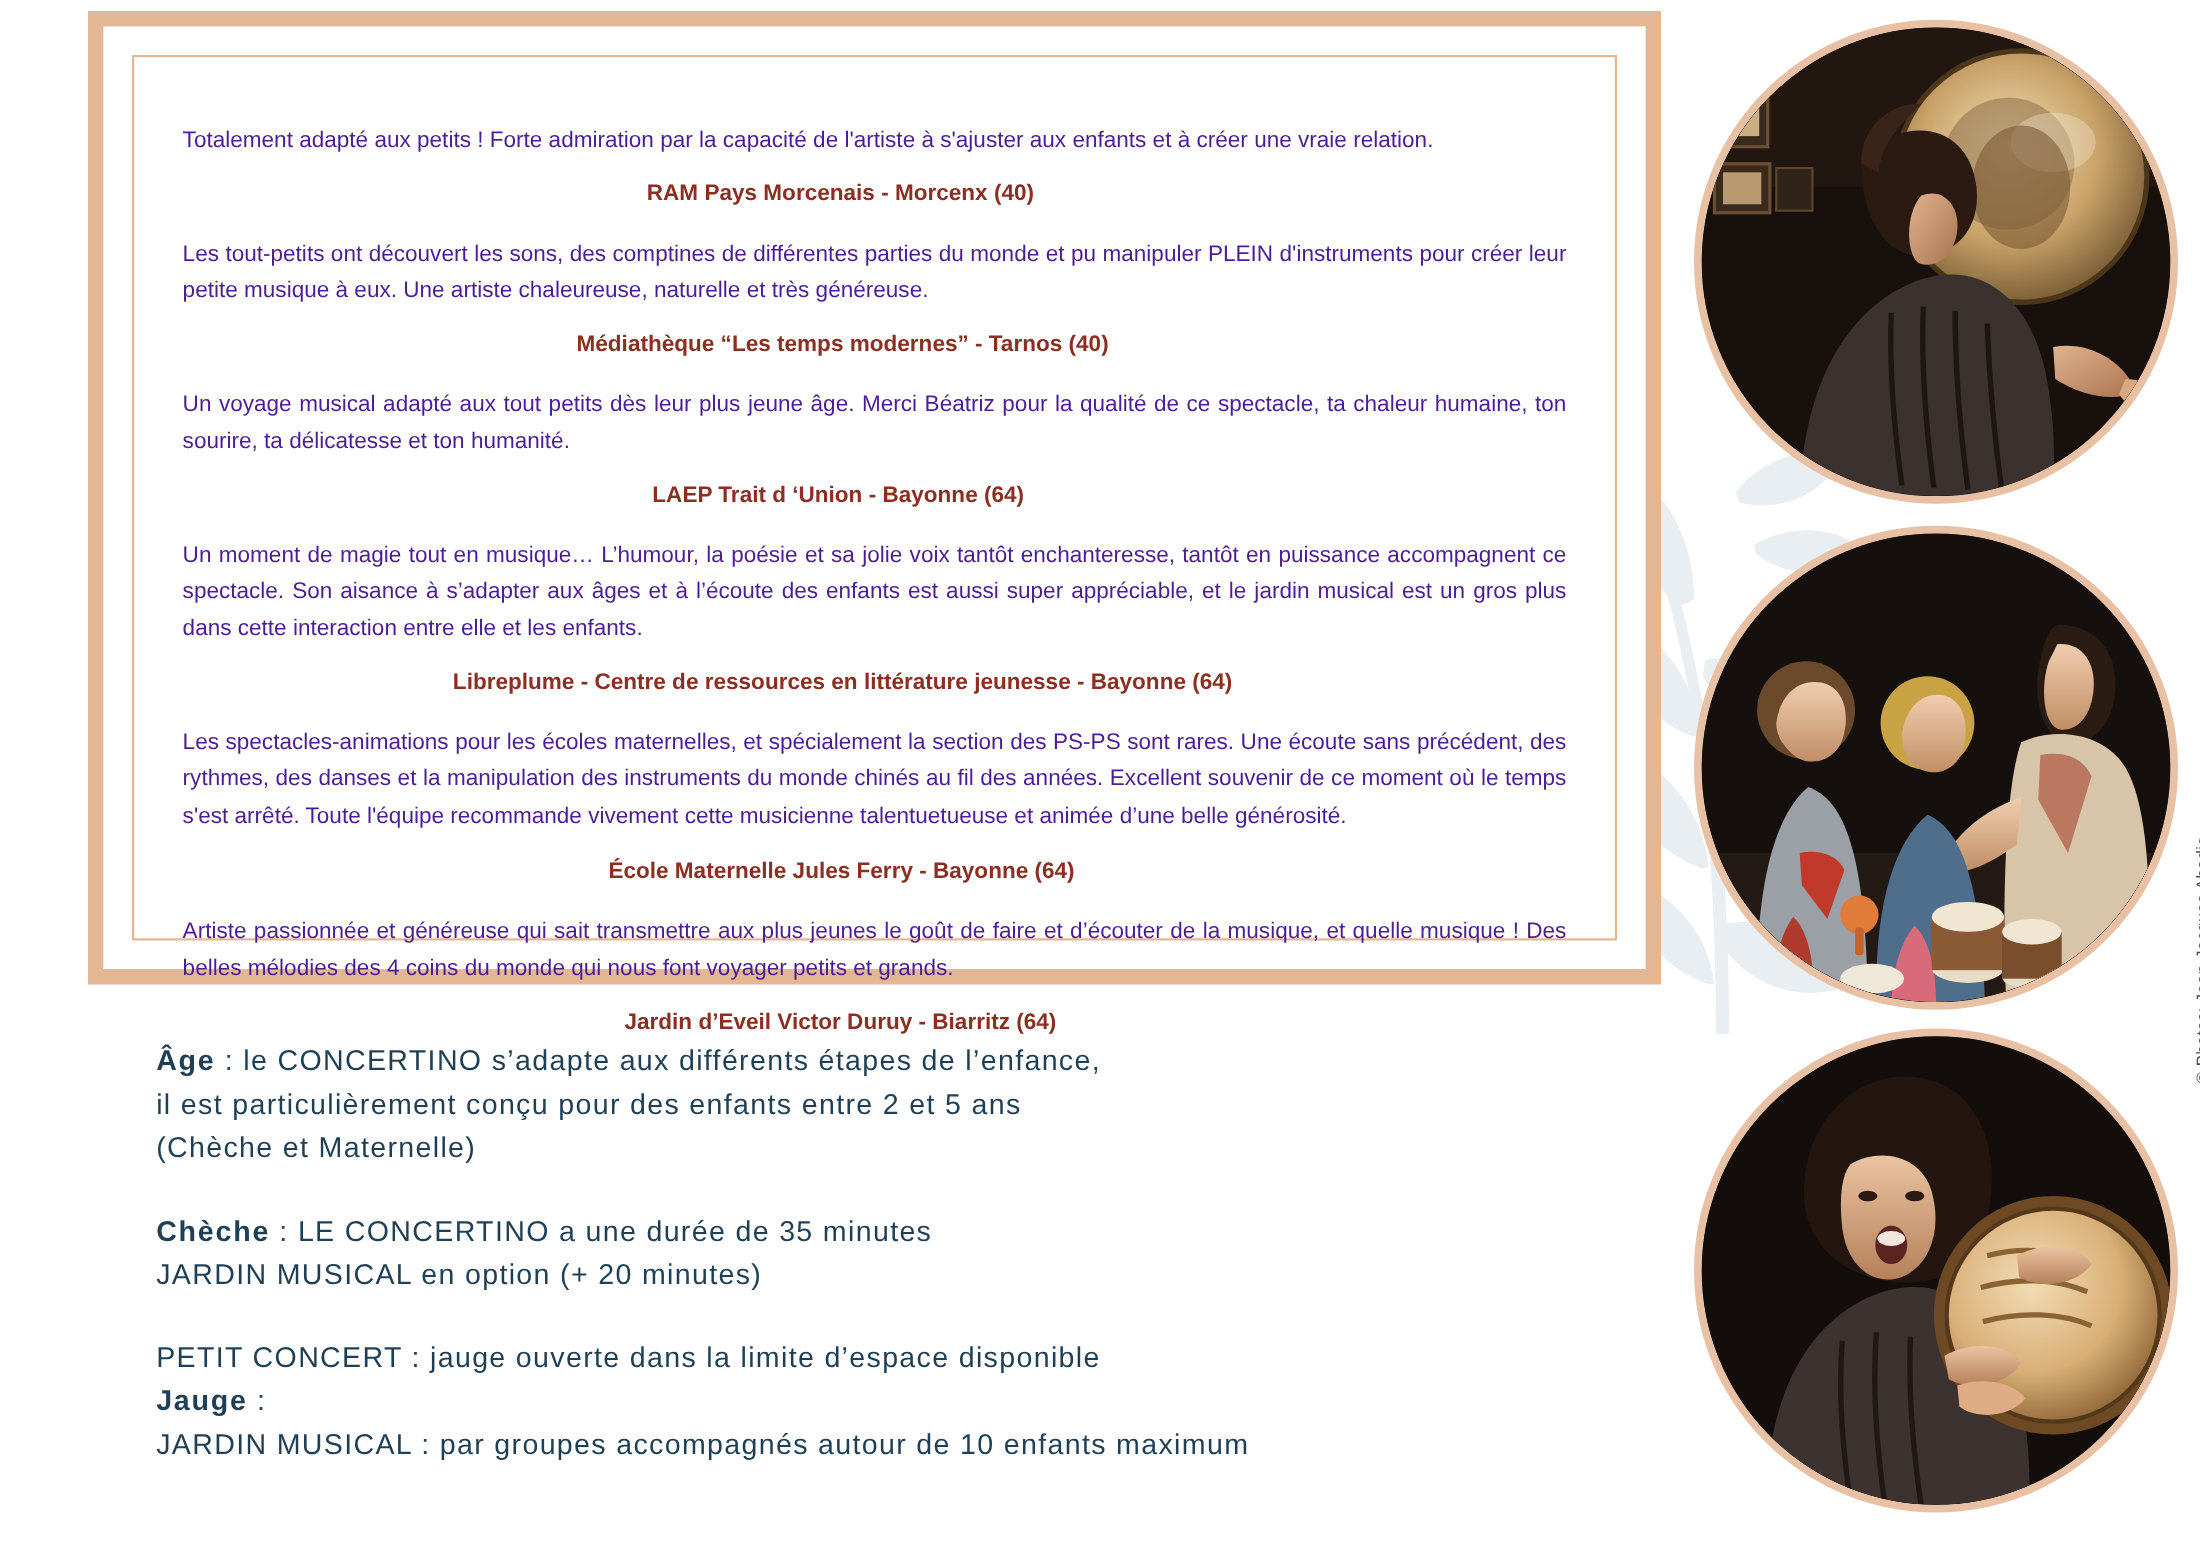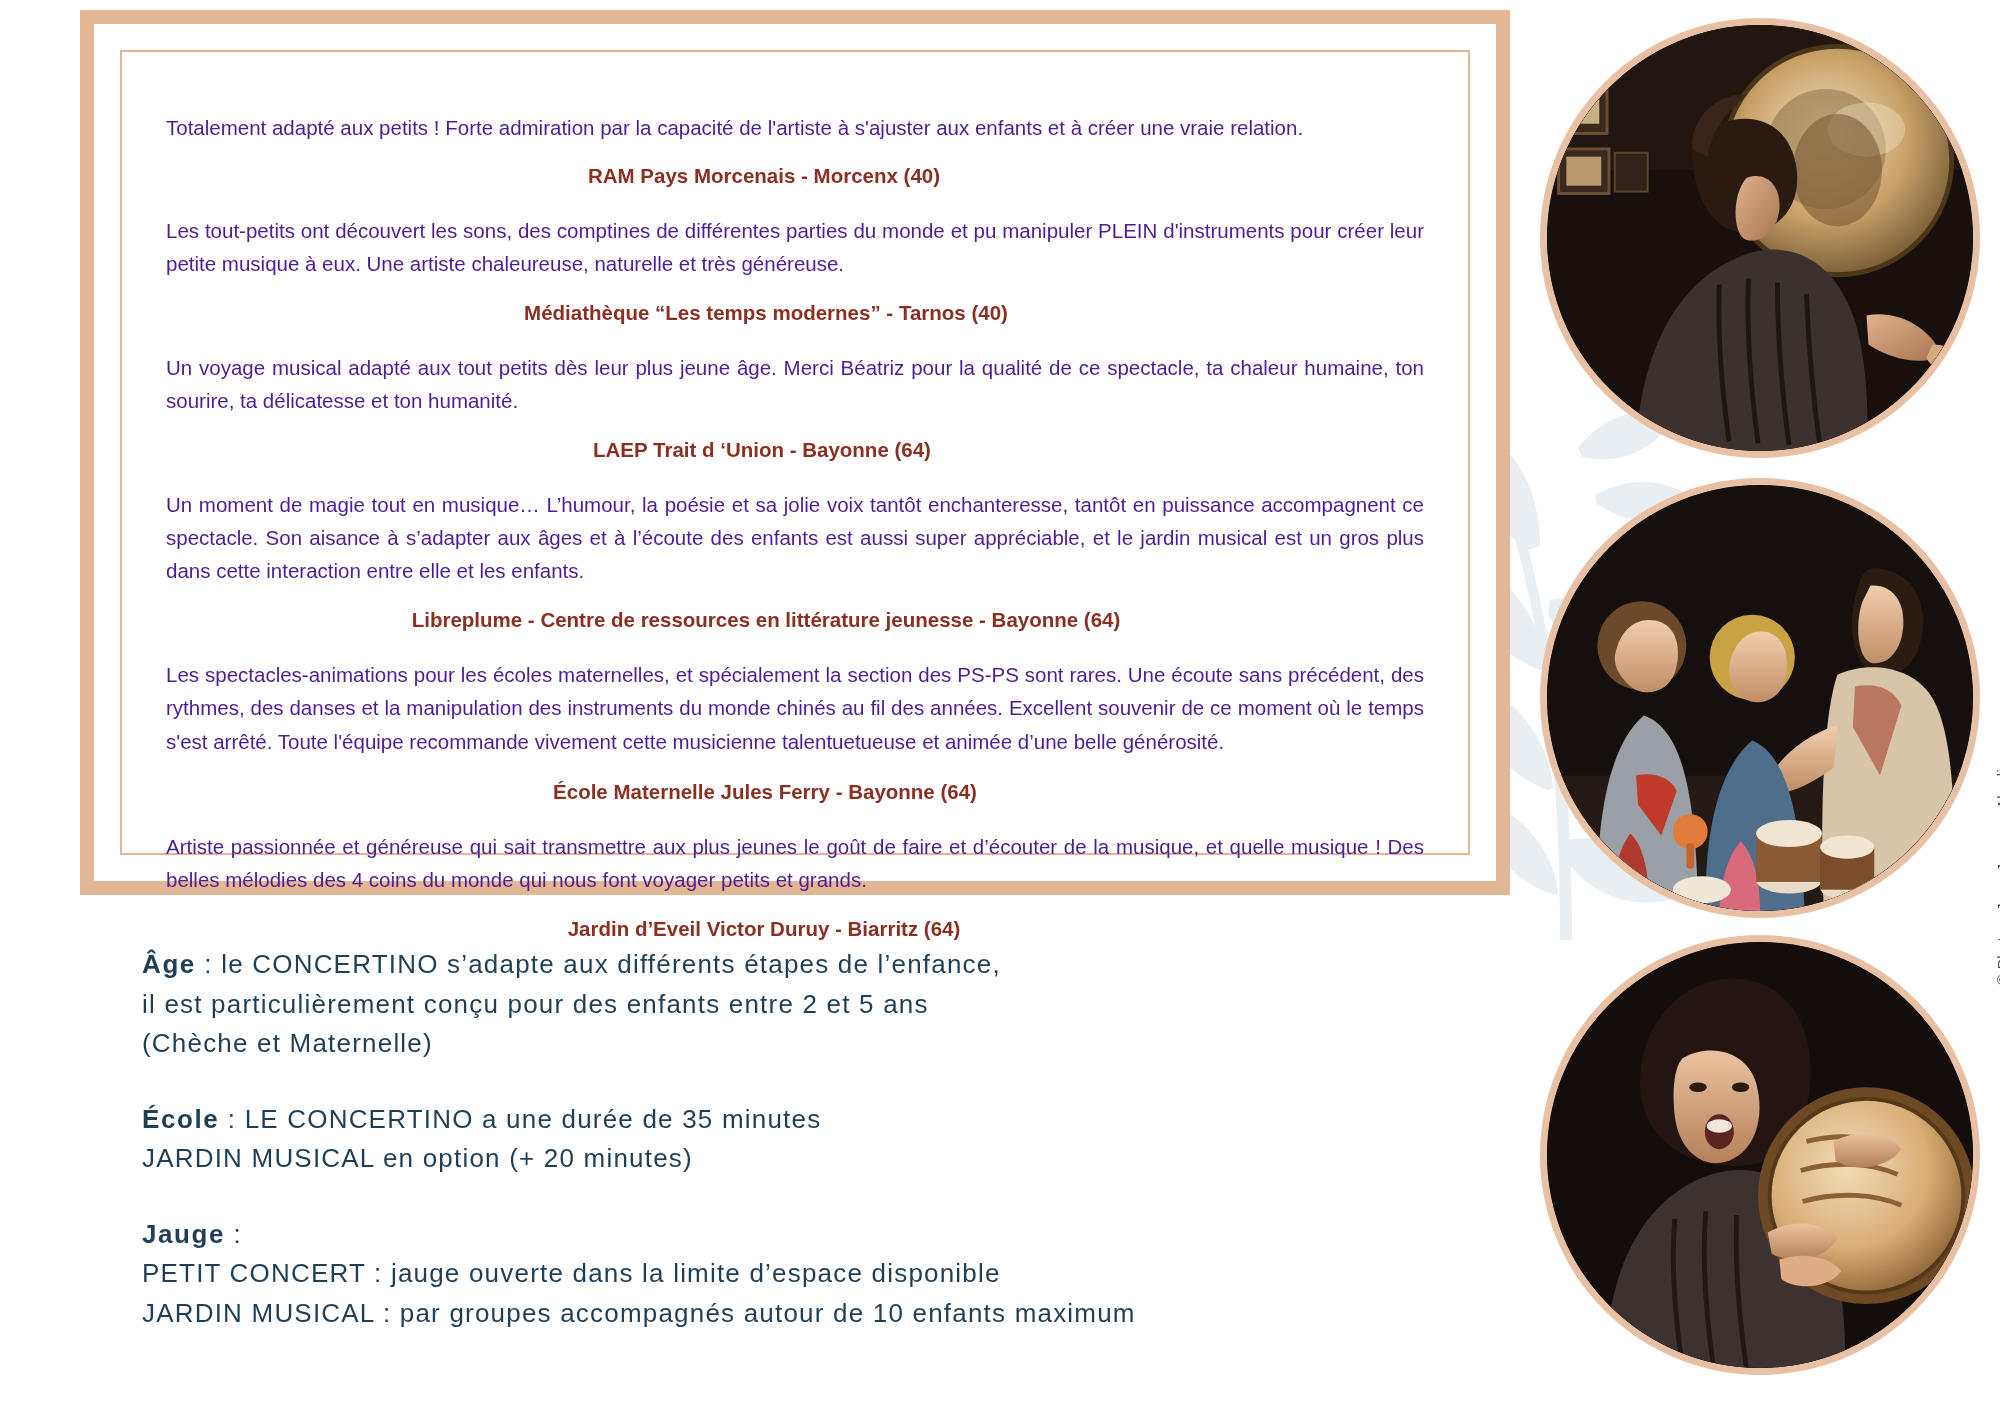--- a/index.html
+++ b/index.html
@@ -179,27 +179,27 @@
 
 <section class="details">
 
   <div class="detail-group">
     <div class="detail-line"><span class="lead">Âge</span><span> : le CONCERTINO s’adapte aux différents étapes de l’enfance,</span></div>
     <div class="detail-line">il est particulièrement conçu pour des enfants entre 2 et 5 ans</div>
     <div class="detail-line">(Chèche et Maternelle)</div>
   </div>
 
   <div class="detail-group">
-    <div class="detail-line"><span class="lead">École</span><span> : LE CONCERTINO a une durée de 35 minutes</span></div>
+    <div class="detail-line"><span class="lead">Chèche</span><span> : LE CONCERTINO a une durée de 35 minutes</span></div>
     <div class="detail-line">JARDIN MUSICAL en option (+ 20 minutes)</div>
   </div>
 
   <div class="detail-group">
+    <div class="detail-line">PETIT CONCERT : jauge ouverte dans la limite d’espace disponible</div>
     <div class="detail-line"><span class="lead">Jauge</span><span> :</span></div>
-    <div class="detail-line">PETIT CONCERT : jauge ouverte dans la limite d’espace disponible</div>
     <div class="detail-line">JARDIN MUSICAL : par groupes accompagnés autour de 10 enfants maximum</div>
   </div>
 
 </section>
 
 <div class="photo" id="photo-1">
   <svg viewBox="0 0 440 440" xmlns="http://www.w3.org/2000/svg">
     <defs>
       <clipPath id="c1">
           <circle cx="220" cy="220" r="220"></circle>

